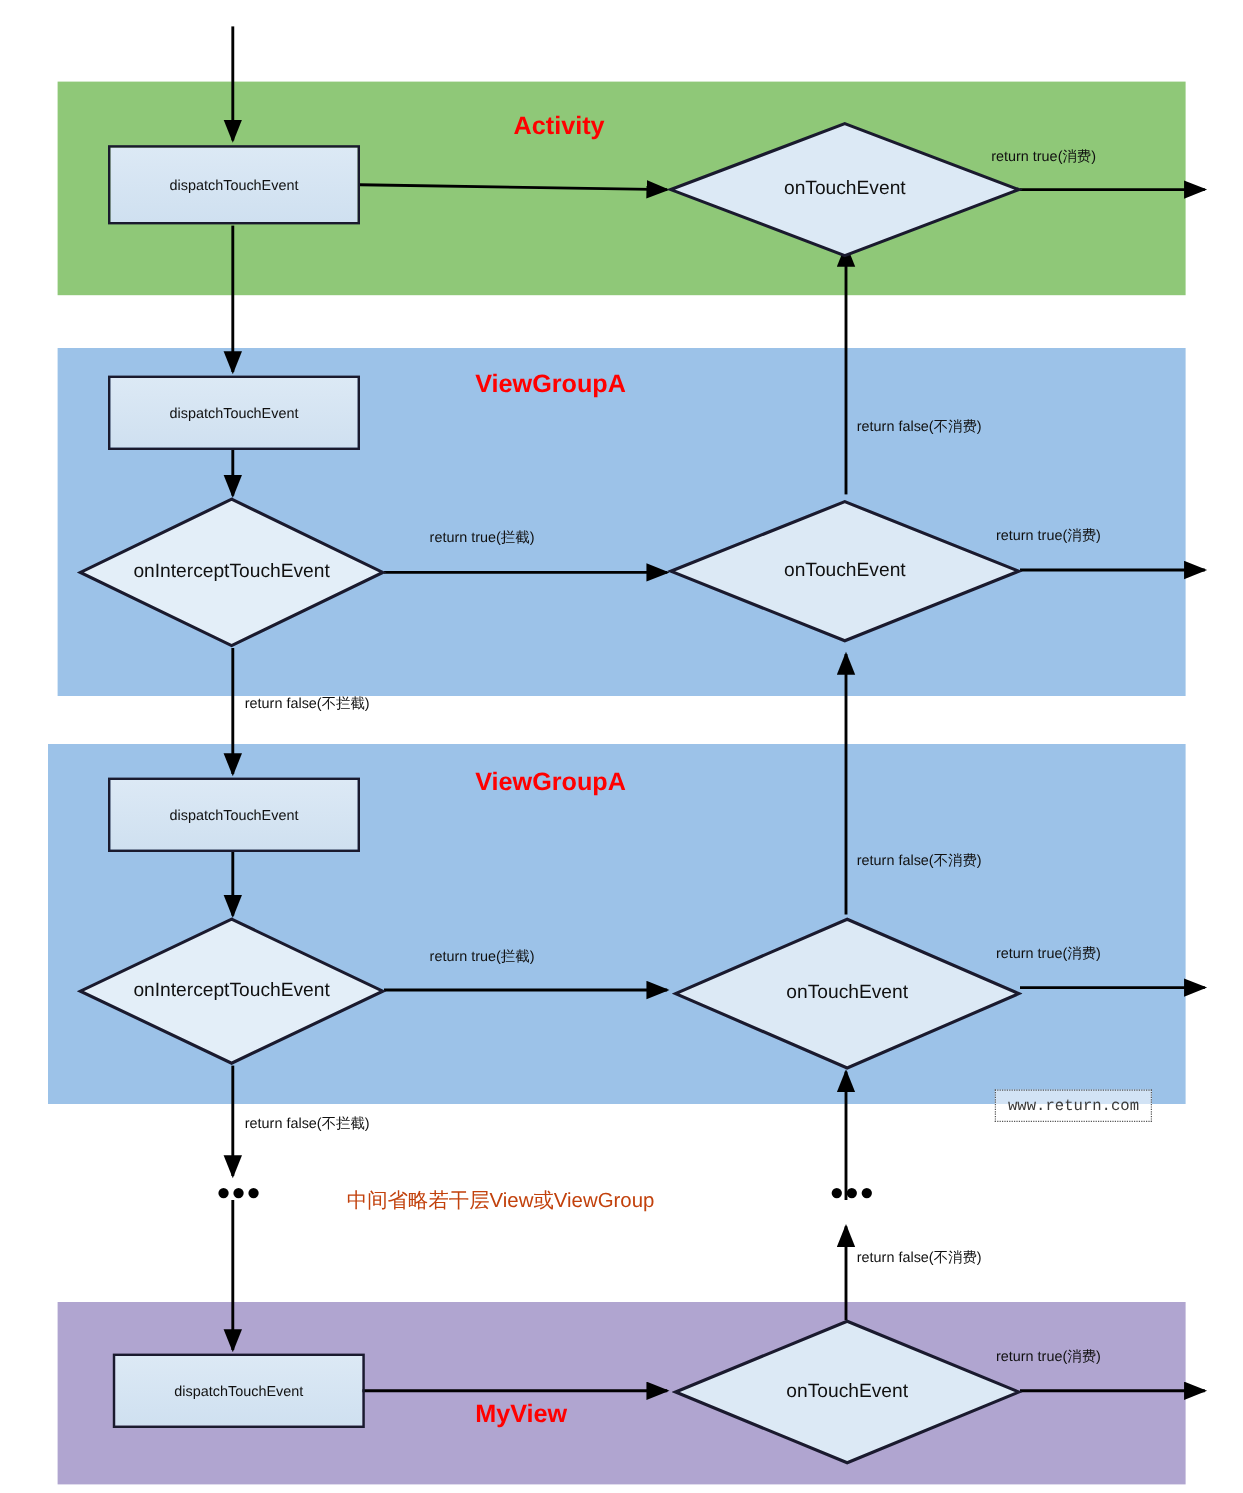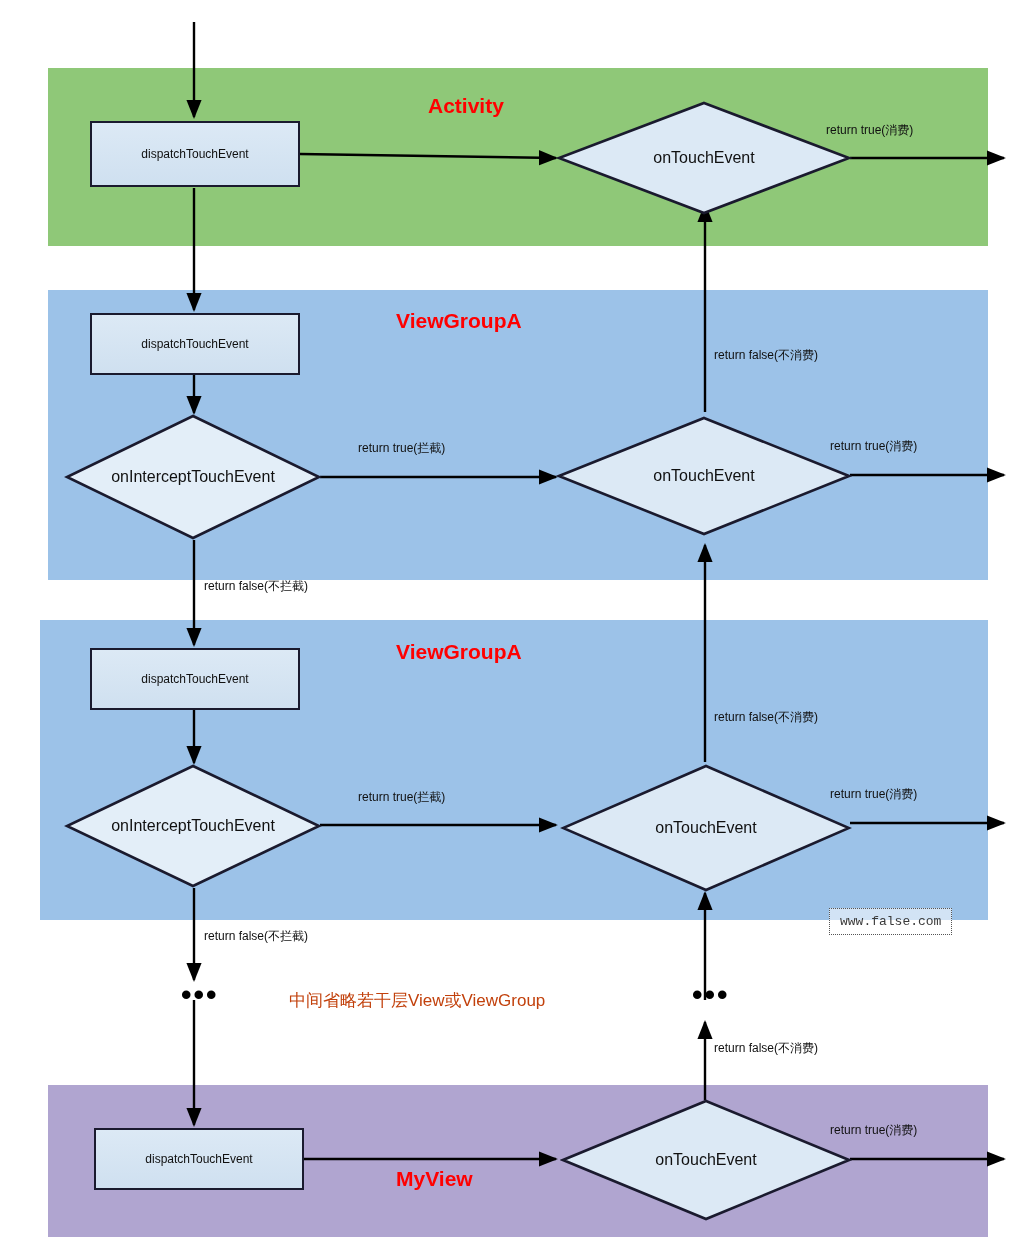--- a/index.html
+++ b/index.html
@@ -231,15 +231,15 @@
 
   <div class="edge-label" style="left:714px; top:1040px;">return false(不消费)</div>
 
   <div class="edge-label" style="left:830px; top:1122px;">return true(消费)</div>
 
   <div class="dots" style="left:181px; top:990px;">•••</div>
   <div class="dots" style="left:692px; top:990px;">•••</div>
 
   <div class="note-red" style="left:289px; top:989px;">中间省略若干层View或ViewGroup</div>
 
-  <div class="watermark" style="left:829px; top:908px;">www.false.com</div>
+  <div class="watermark" style="left:829px; top:908px;">www.return.com</div>
 
 </div>
 
 </body></html>

